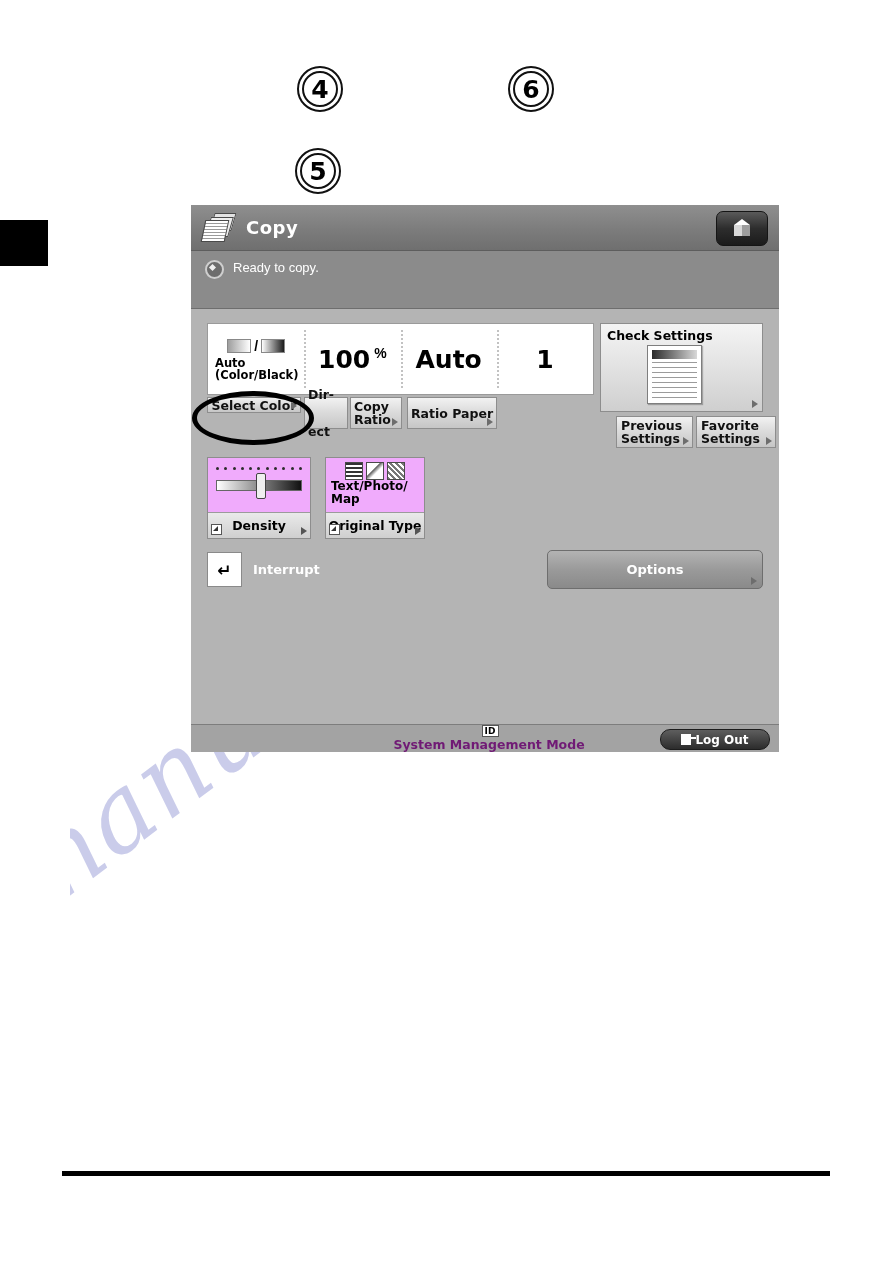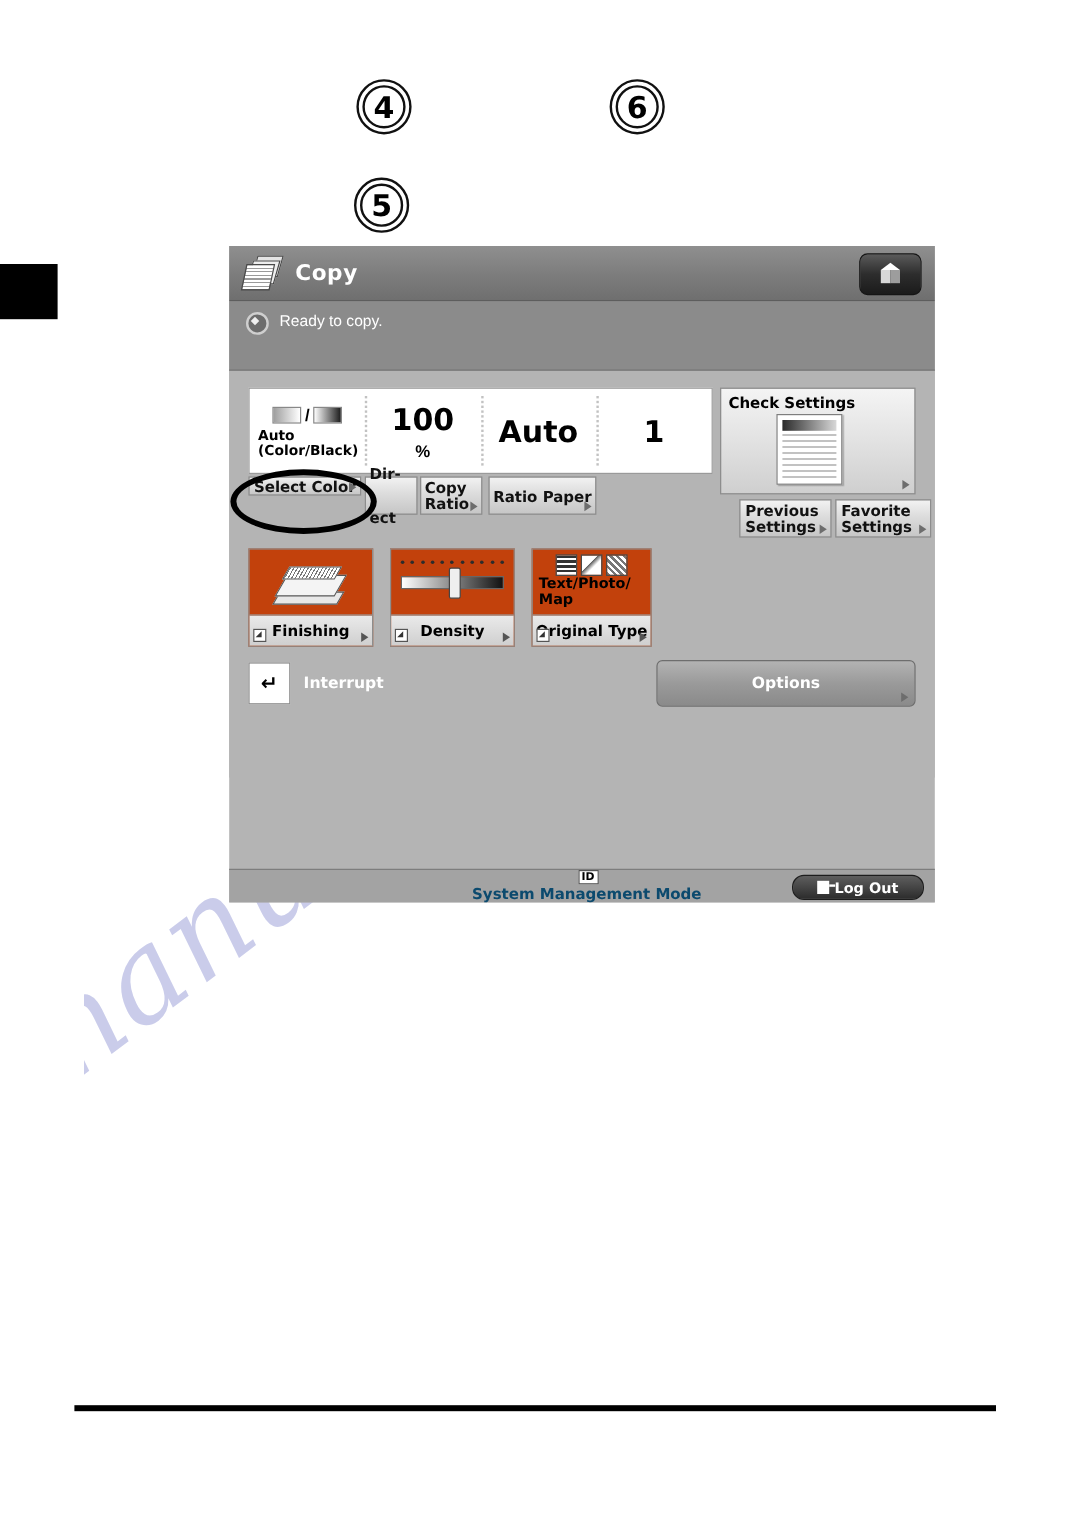--- a/index.html
+++ b/index.html
@@ -122,21 +122,21 @@
 
   #btn-previous{right:86px;top:107px;width:77px;height:32px;
         display:flex;flex-direction:column;align-items:flex-start;justify-content:center;
         font-size:12.5px;line-height:13px;padding-left:4px;position:absolute;}
   #btn-favorite{right:3px;top:107px;width:80px;height:32px;
         display:flex;flex-direction:column;align-items:flex-start;justify-content:center;
         font-size:12.5px;line-height:13px;padding-left:4px;position:absolute;}
 
   
   #func-row{position:absolute;left:16px;top:148px;display:flex;gap:14px;}
-  .func{width:104px;height:82px;background:#c2410c;border:1px solid #8d8d8d;position:relative;
+  .func{width:104px;height:82px;background:#f0abfc;border:1px solid #8d8d8d;position:relative;
         box-sizing:border-box;display:flex;flex-direction:column;}
   .func .art{flex:1;display:flex;align-items:center;justify-content:center;position:relative;}
   .func .cap{height:25px;background:linear-gradient(180deg,#eaeaea,#cfcfcf);
         border-top:1px solid #9b9b9b;display:flex;align-items:center;justify-content:center;
         font-size:12.5px;font-weight:bold;font-family:"DejaVu Sans",sans-serif;}
   .func .arrow{position:absolute;right:3px;bottom:3px;width:0;height:0;
         border-top:4px solid transparent;border-bottom:4px solid transparent;border-left:6px solid #555;}
   .func .corner{position:absolute;left:3px;bottom:3px;width:9px;height:9px;border:1px solid #555;background:#fff;}
   .func .corner::after{content:"";position:absolute;left:1px;top:1px;width:0;height:0;
         border-left:5px solid transparent;border-bottom:5px solid #333;}
@@ -190,21 +190,21 @@
         font-size:13px;font-weight:bold;color:#fff;font-family:"DejaVu Sans",sans-serif;}
   #btn-options .arrow{position:absolute;right:5px;bottom:3px;width:0;height:0;
         border-top:4px solid transparent;border-bottom:4px solid transparent;border-left:6px solid #6d6d6d;}
 
   
   #panel-footer{position:absolute;left:0;right:0;bottom:0;height:27px;background:#a3a3a3;
         border-top:1px solid #7d7d7d;display:flex;align-items:center;flex-direction:column;}
   #id-badge{margin-left:10px;width:15px;height:15px;background:#fff;border:1px solid #555;
         display:flex;align-items:center;justify-content:center;font-size:9px;font-weight:bold;
         font-family:"DejaVu Sans",sans-serif;}
-  #sys-mode{margin-left:8px;font-size:12.5px;font-weight:bold;color:#0c4a6e;
+  #sys-mode{margin-left:8px;font-size:12.5px;font-weight:bold;color:#701a75;
         font-family:"DejaVu Sans",sans-serif;}
   #btn-logout{position:absolute;right:9px;top:4px;width:108px;height:19px;border-radius:10px;
         background:linear-gradient(180deg,#5e5e5e,#2c2c2c);border:1px solid #1d1d1d;
         display:flex;align-items:center;justify-content:center;gap:4px;
         font-size:12px;font-weight:bold;color:#fff;font-family:"DejaVu Sans",sans-serif;}
   #logout-glyph{width:10px;height:11px;background:#fff;position:relative;}
   #logout-glyph::after{content:"";position:absolute;left:10px;top:3px;width:5px;height:2px;background:#fff;}
 </style>
 </head>
 <body>
@@ -255,21 +255,21 @@
       <div class="setting-cell">
         <div class="sw-wrap">
           <span class="sw a"></span>
           <span class="sw-slash">/</span>
           <span class="sw b"></span>
         </div>
         <div class="cmode-lines">Auto</div>
         <div class="cmode-lines">(Color/Black)</div>
       </div>
       <div class="setting-cell">
-        <div style="display:flex;align-items:center;gap:4px;flex-direction:column;">
+        <div style="display:flex;align-items:flex-start;gap:4px;">
           <span class="big-val">100</span>
           <span class="pct">%</span>
         </div>
       </div>
       <div class="setting-cell">
         <span class="big-val">Auto</span>
       </div>
       <div class="setting-cell">
         <span class="big-val">1</span>
       </div>
@@ -316,34 +316,20 @@
       <span class="arrow"></span>
     </div>
     <div class="pbtn" id="btn-favorite">
       <span>Favorite</span>
       <span>Settings</span>
       <span class="arrow"></span>
     </div>
 
     <div id="func-row">
 
-      <div class="func">
-        <div class="art">
-          <div class="fin">
-              <div class="tray"></div>
-              <div class="body"></div>
-              <div class="top"></div>
-            </div>
-        </div>
-        <div class="cap">
-            <span>Finishing</span>
-          </div>
-        <span class="corner"></span>
-        <span class="arrow"></span>
-      </div>
 
 
       <div class="func">
         <div class="art">
           <div class="dens">
             <div class="dots">
                 <i></i>
                 <i></i>
                 <i></i>
                 <i></i>

